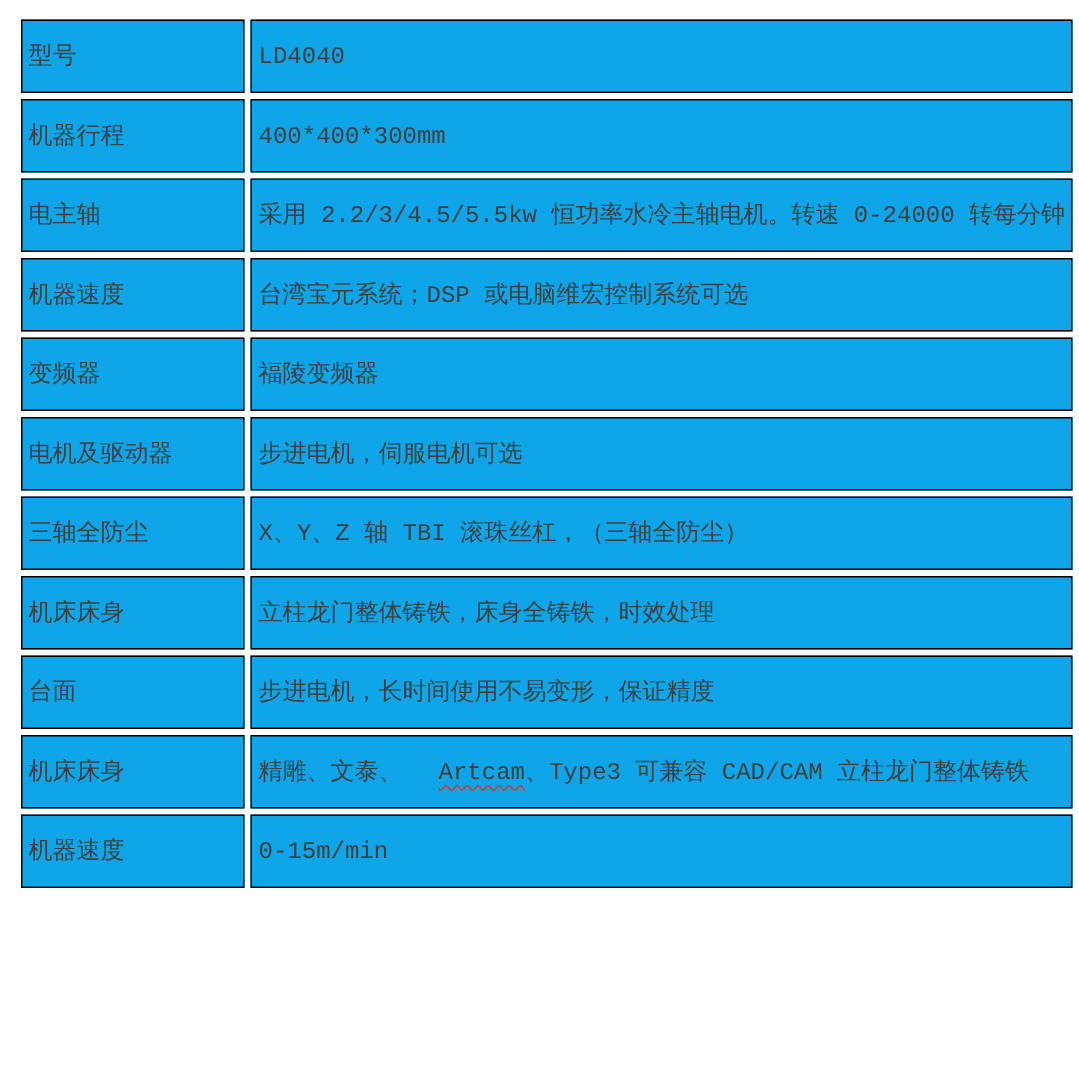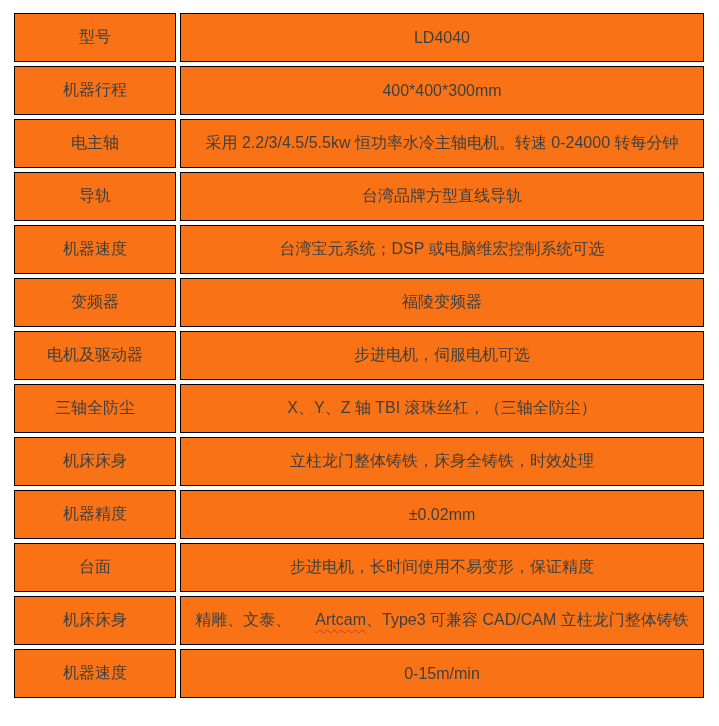--- a/index.html
+++ b/index.html
@@ -15,26 +15,27 @@
     margin: 9px 0 0 10px;
     border-collapse: separate;
     border-spacing: 4px;
     table-layout: fixed;
     color: #3f3f3f;
     font-size: 16px;
   }
   table.spec-table td {
     border: 1px solid #000000;
     height: 47px;
-    text-align: center;
+    text-align: left;
     vertical-align: middle;
-    background: #f97316;
+    background: #0ea5e9;
     padding: 0 4px;
     overflow: hidden;
     white-space: nowrap;
+    font-family: Liberation Mono, monospace;
   }
   td.col-label { width: 152px; }  
   td.col-value { width: 514px; }  
   .misspelled {
     text-decoration-line: underline;
     text-decoration-style: wavy;
     text-decoration-color: #cf3b31;
     text-decoration-thickness: 1px;
     text-underline-offset: 4px;
     margin-left: 24px;
@@ -51,48 +52,40 @@
     </tr>
     <tr>
       <td class="col-label">机器行程</td>
       <td class="col-value">400*400*300mm</td>
     </tr>
     <tr>
       <td class="col-label">电主轴</td>
       <td class="col-value">采用 2.2/3/4.5/5.5kw 恒功率水冷主轴电机。转速 0-24000 转每分钟</td>
     </tr>
     <tr>
-      <td class="col-label">导轨</td>
-      <td class="col-value">台湾品牌方型直线导轨</td>
-    </tr>
-    <tr>
       <td class="col-label">机器速度</td>
       <td class="col-value">台湾宝元系统；DSP 或电脑维宏控制系统可选</td>
     </tr>
     <tr>
       <td class="col-label">变频器</td>
       <td class="col-value">福陵变频器</td>
     </tr>
     <tr>
       <td class="col-label">电机及驱动器</td>
       <td class="col-value">步进电机，伺服电机可选</td>
     </tr>
     <tr>
       <td class="col-label">三轴全防尘</td>
       <td class="col-value">X、Y、Z 轴 TBI 滚珠丝杠，（三轴全防尘）</td>
     </tr>
     <tr>
       <td class="col-label">机床床身</td>
       <td class="col-value">立柱龙门整体铸铁，床身全铸铁，时效处理</td>
     </tr>
     <tr>
-      <td class="col-label">机器精度</td>
-      <td class="col-value">±0.02mm</td>
-    </tr>
-    <tr>
       <td class="col-label">台面</td>
       <td class="col-value">步进电机，长时间使用不易变形，保证精度</td>
     </tr>
     <tr>
       <td class="col-label">机床床身</td>
       <td class="col-value"><span>精雕、文泰、</span><span class="misspelled">Artcam</span><span>、Type3 可兼容 CAD/CAM 立柱龙门整体铸铁</span></td>
     </tr>
     <tr>
       <td class="col-label">机器速度</td>
       <td class="col-value">0-15m/min</td>

